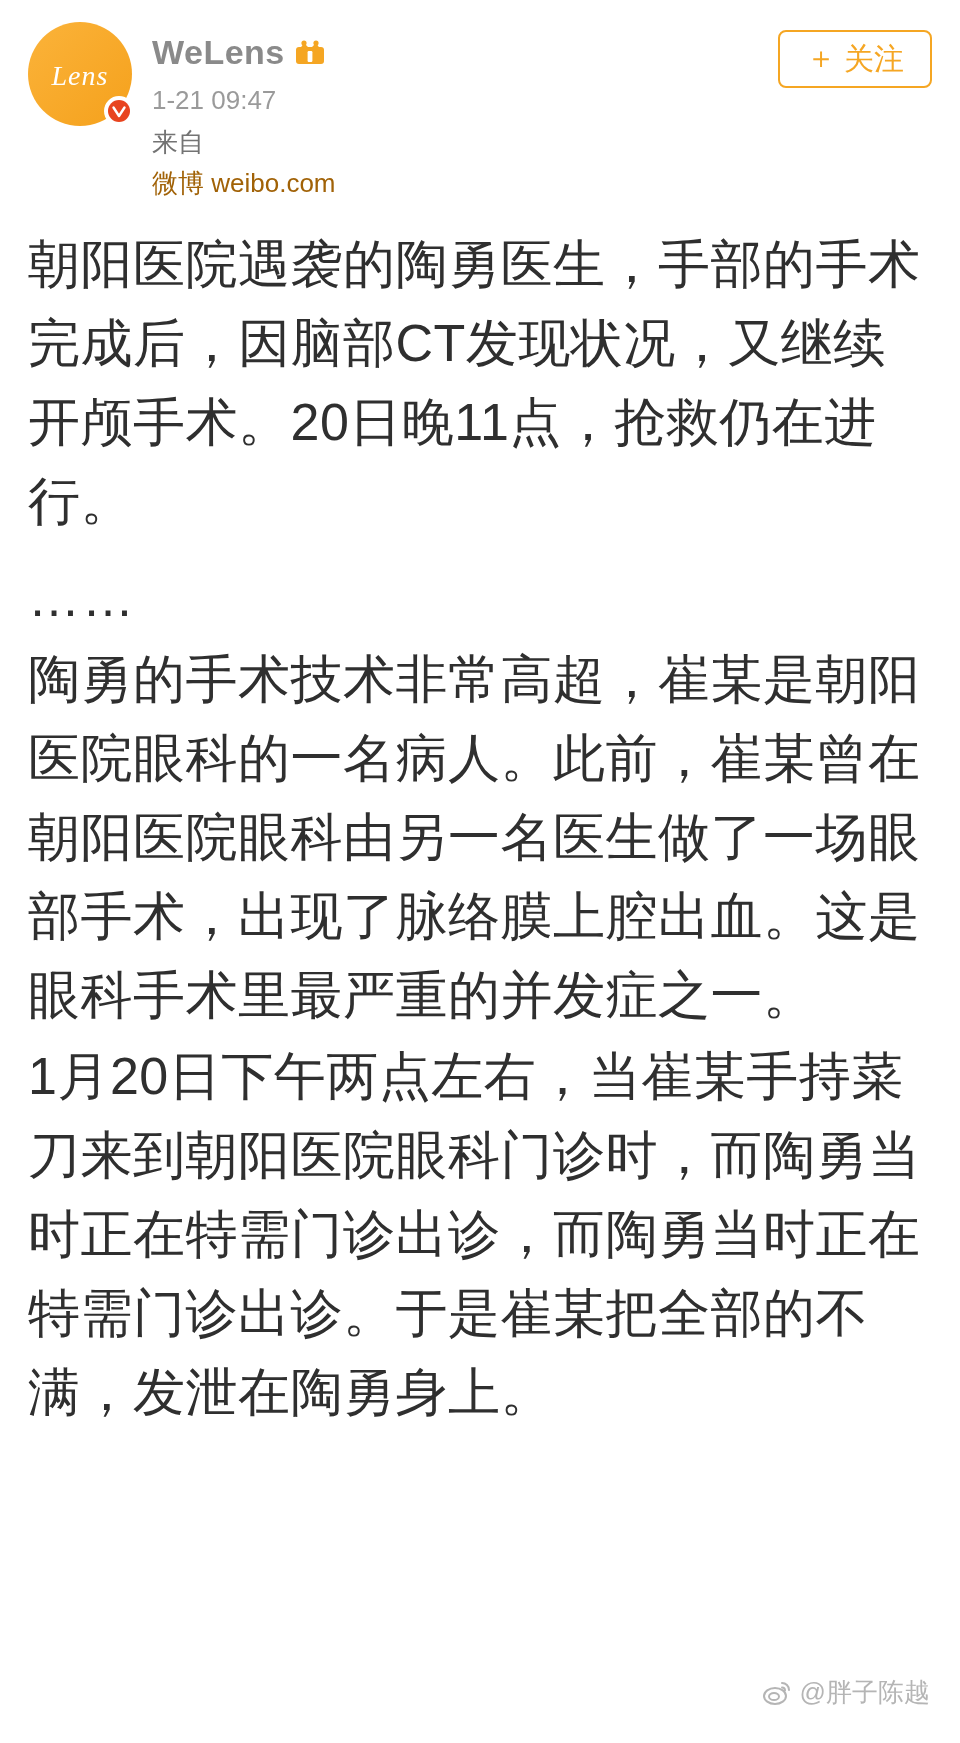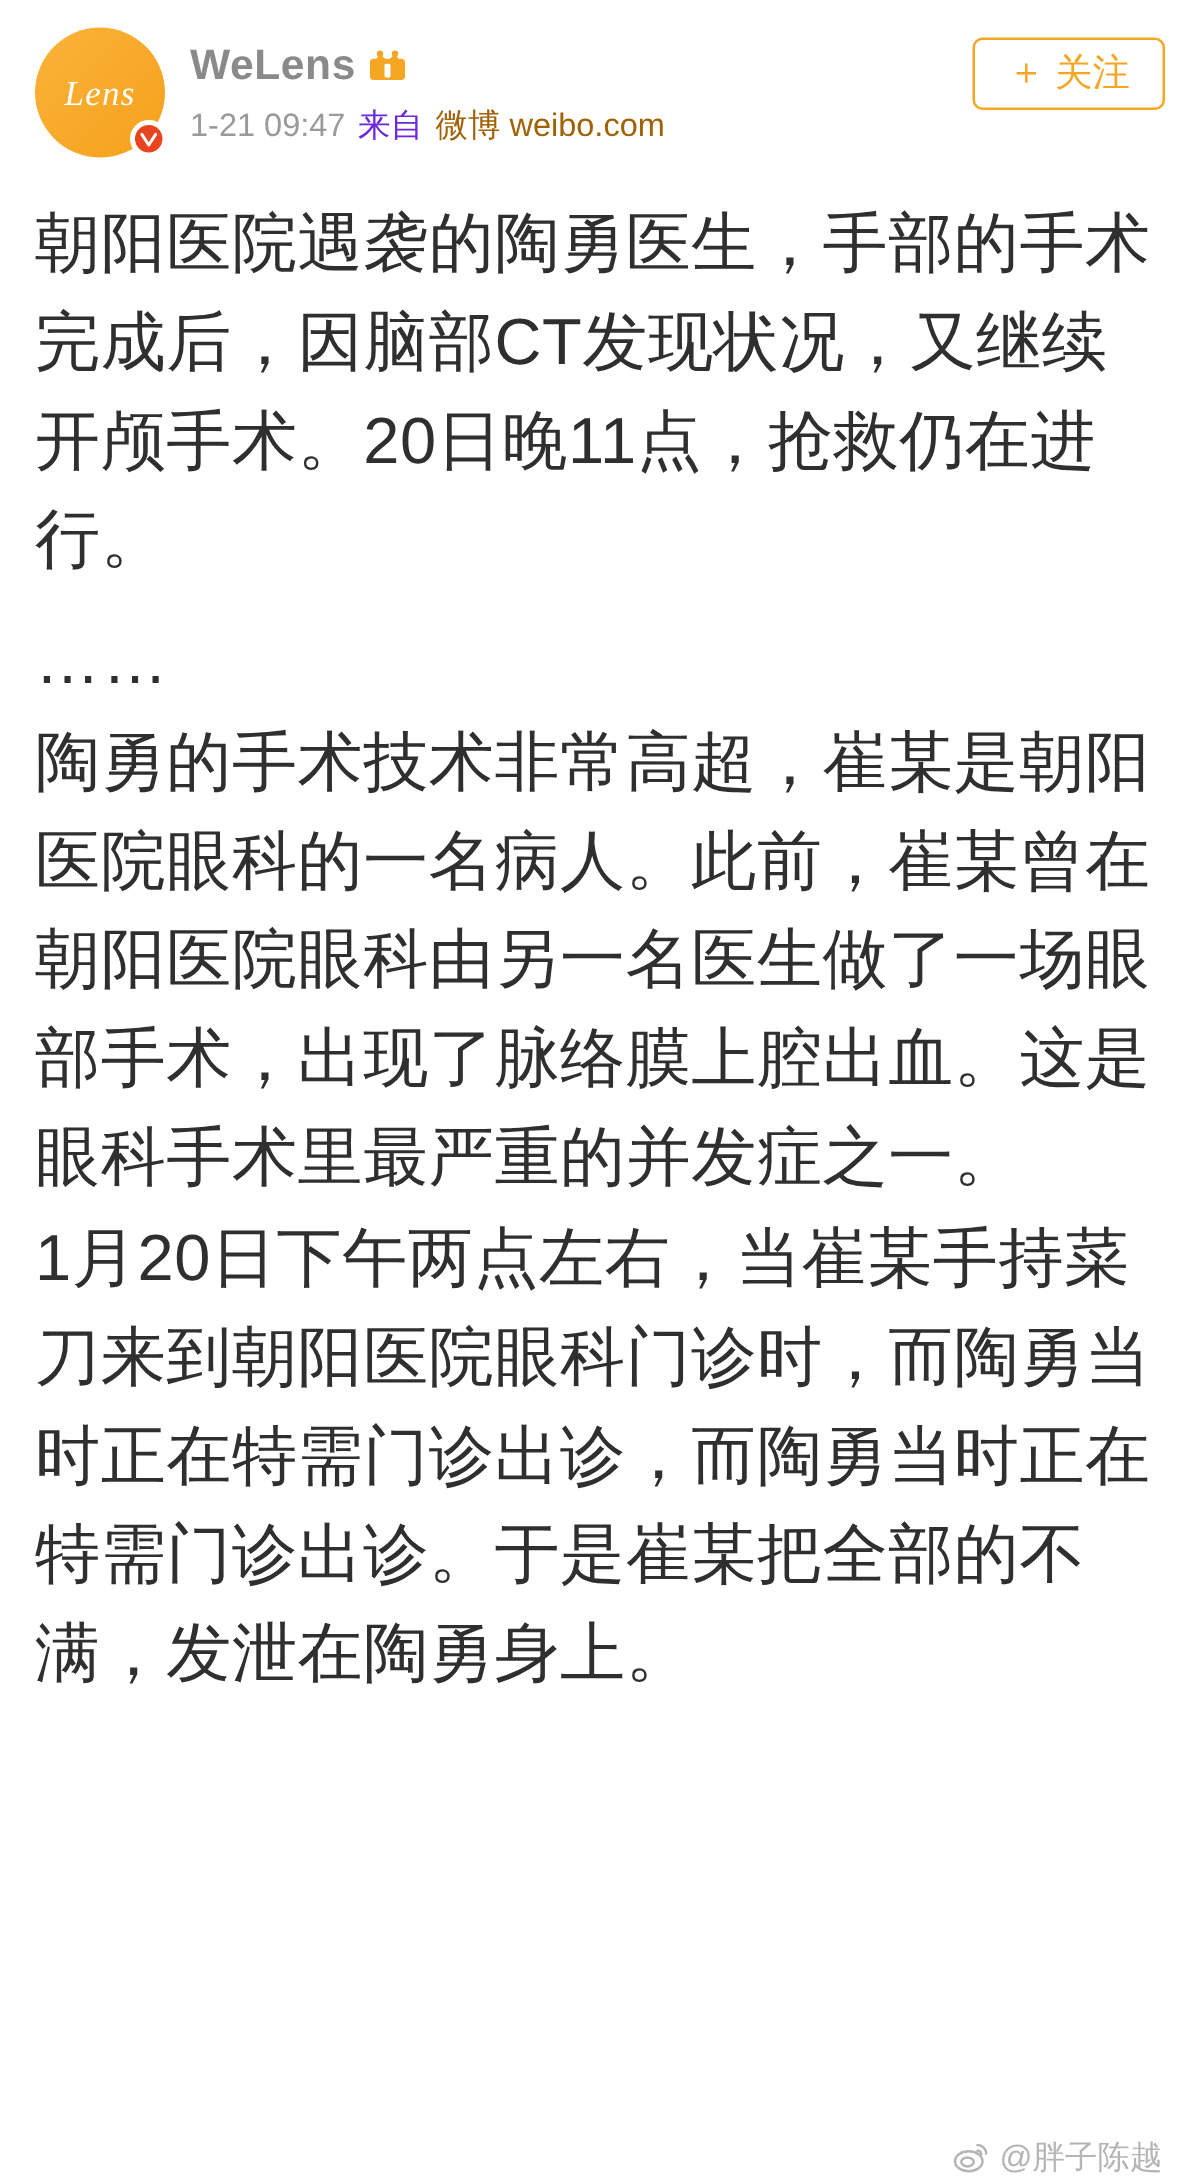--- a/index.html
+++ b/index.html
@@ -93,26 +93,27 @@
   }
   .meta-row {
     margin-top: 14px;
     font-size: 26px;
     color: #9a9a9a;
     line-height: 1.2;
     display: flex;
     align-items: baseline;
     flex-wrap: wrap;
     gap: 10px;
+    flex-direction: column;
   }
   .meta-source {
     color: #a16207;
   }
   .meta-from {
-    color: #6d28d9;
+    color: #737373;
   }
   .follow-btn {
     position: absolute;
     right: 0;
     top: 8px;
     border: 2px solid #f5a623;
     color: #f5a623;
     background: #ffffff;
     border-radius: 8px;
     font-size: 30px;
@@ -145,21 +146,21 @@
     margin-top: 18px;
   }
   .dots {
     letter-spacing: 2px;
     color: #2f2f2f;
   }
   
   .watermark {
     position: absolute;
     right: 30px;
-    bottom: 0;
+    bottom: 33px;
     display: flex;
     align-items: center;
     gap: 8px;
     color: #b5b5b5;
     font-size: 26px;
   }
   .wm-icon { display: flex; align-items: center; }
 </style>
 </head>
 <body>

